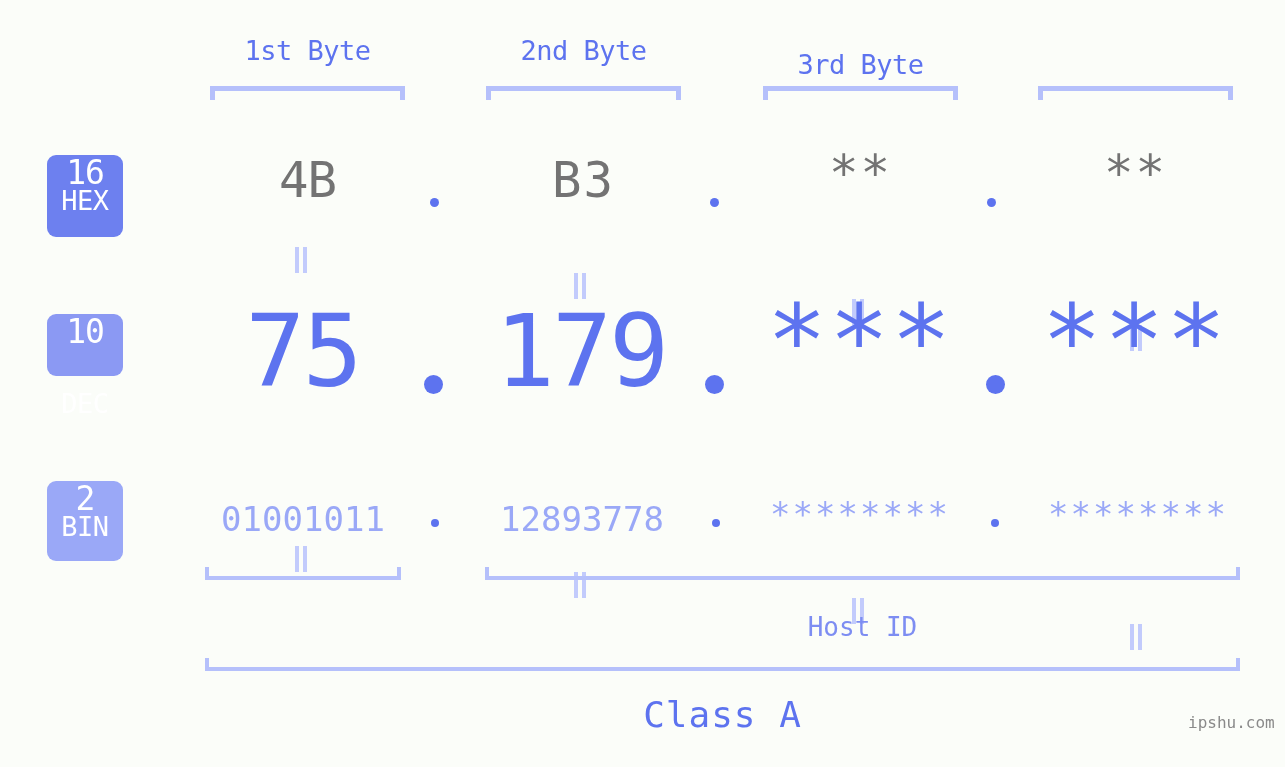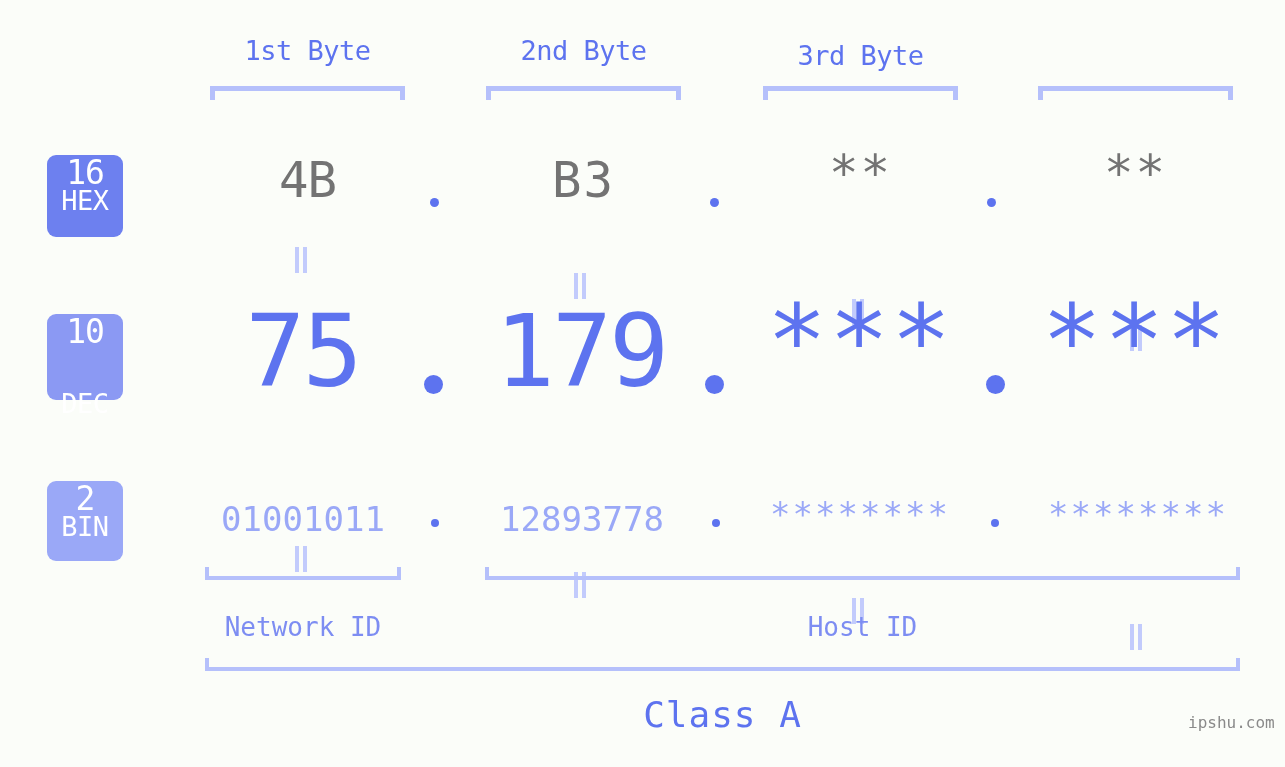--- a/index.html
+++ b/index.html
@@ -155,21 +155,21 @@
     white-space: nowrap;
   }
 </style>
 </head>
 <body>
 
 <div id="stage">
 
   <div class="abs byte-head" style="left:210px; top:35px; width:195px;">1st Byte</div>
   <div class="abs byte-head" style="left:486px; top:35px; width:195px;">2nd Byte</div>
-  <div class="abs byte-head" style="left:763px; top:40px; width:195px;">3rd Byte</div>
+  <div class="abs byte-head" style="left:763px; top:49px; width:195px;">3rd Byte</div>
 
   <div class="abs bracket-down" style="left:210px; top:86px; width:195px;"></div>
   <div class="abs bracket-down" style="left:486px; top:86px; width:195px;"></div>
   <div class="abs bracket-down" style="left:763px; top:86px; width:195px;"></div>
   <div class="abs bracket-down" style="left:1038px; top:86px; width:195px;"></div>
 
   <div class="abs badge badge-hex" style="left:47px; top:155px; height:82px;">
     <span class="num">16</span>
     <span class="lbl">HEX</span>
   </div>
@@ -183,21 +183,21 @@
     <div class="abs dot dot-hex" style="left:430px; top:198px;"></div>
     <div class="abs dot dot-hex" style="left:710px; top:198px;"></div>
     <div class="abs dot dot-hex" style="left:987px; top:198px;"></div>
   </div>
 
   <div class="abs eq" style="left:294px; top:247px;"></div>
   <div class="abs eq" style="left:573px; top:247px;"></div>
   <div class="abs eq" style="left:851px; top:247px;"></div>
   <div class="abs eq" style="left:1129px; top:247px;"></div>
 
-  <div class="abs badge badge-dec" style="left:47px; top:314px; height:86px;gap:44px;">
+  <div class="abs badge badge-dec" style="left:47px; top:314px; height:62px;gap:44px;">
     <span class="num">10</span>
     <span class="lbl">DEC</span>
   </div>
 
   <div class="abs row-dec" style="left:0; top:0; width:1285px; height:0;">
     <div class="abs val" style="left:205px; top:300px; width:195px;">75</div>
     <div class="abs val" style="left:483px; top:300px; width:195px;">179</div>
     <div class="abs val stars" style="left:760px; top:290px; width:200px;">***</div>
     <div class="abs val stars" style="left:1035px; top:290px; width:200px;">***</div>
 
@@ -223,21 +223,20 @@
     <div class="abs val stars" style="left:1038px; top:496px; width:200px;">********</div>
 
     <div class="abs dot dot-bin" style="left:431px; top:519px;"></div>
     <div class="abs dot dot-bin" style="left:712px; top:519px;"></div>
     <div class="abs dot dot-bin" style="left:991px; top:519px;"></div>
   </div>
 
   <div class="abs bracket-up" style="left:205px; top:567px; width:196px;"></div>
   <div class="abs bracket-up" style="left:485px; top:567px; width:755px;"></div>
 
-  <div class="abs sec-label" style="left:205px; top:612px; width:196px;">Network ID</div>
   <div class="abs sec-label" style="left:485px; top:612px; width:755px;">Host ID</div>
 
   <div class="abs bracket-up" style="left:205px; top:658px; width:1035px;"></div>
   <div class="abs class-label" style="left:205px; top:694px; width:1035px;">Class A</div>
 
   <div class="abs watermark" style="left:1188px; top:713px;">ipshu.com</div>
 
 </div>
 
 </body></html>

